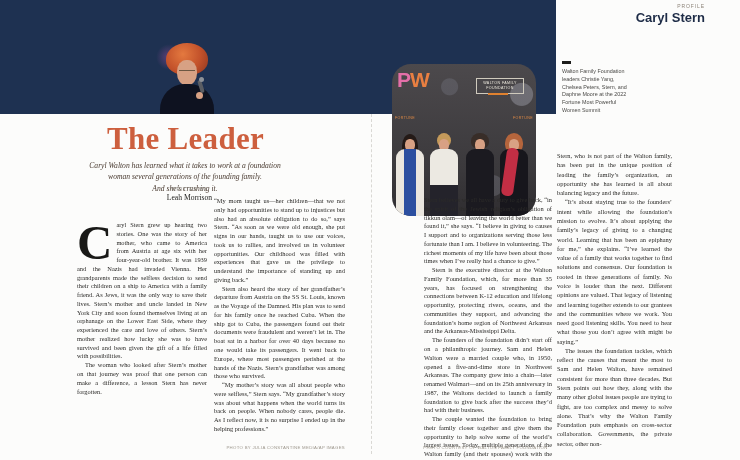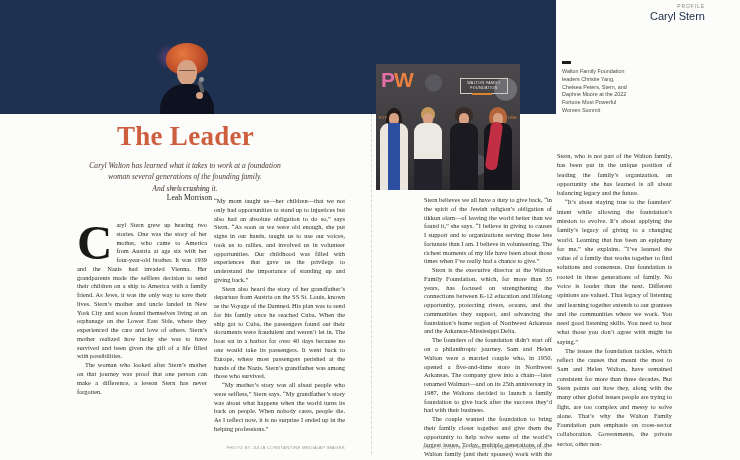--- a/index.html
+++ b/index.html
@@ -4,62 +4,62 @@
 <style>
   html,body{margin:0;padding:0;background:#e9e9e7;}
   #canvas{position:relative;width:740px;height:460px;background:#fcfcfb;overflow:hidden;
           font-family:"Liberation Serif",serif;}
   
   .navy-band{position:absolute;left:0;top:0;width:556px;height:114px;background:#1e3151;}
   .gutter{position:absolute;left:371px;top:114px;height:340px;width:0;border-left:1px dashed #d9d8d4;}
   
   .masthead{position:absolute;right:35px;top:3px;text-align:right;font-family:"Liberation Sans",sans-serif;}
   .kicker{font-size:5px;letter-spacing:.9px;color:#8d8479;}
-  .mast-name{font-size:11px;font-weight:normal;color:#1d2b46;margin-top:1px;}
+  .mast-name{font-size:13px;font-weight:bold;color:#1d2b46;margin-top:1px;}
   
   .spk{position:absolute;left:150px;top:40px;width:74px;height:74px;}
   .spk-glow{position:absolute;left:6px;top:4px;width:26px;height:26px;border-radius:50%;
             background:radial-gradient(circle,rgba(160,80,160,.5),transparent 70%);}
   .spk-hair{position:absolute;left:16px;top:3px;width:42px;height:32px;border-radius:52% 52% 46% 46%;
             background:radial-gradient(circle at 40% 35%,#e4793f 0%,#c2512a 55%,#8a3520 100%);}
   .spk-face{position:absolute;left:27px;top:20px;width:20px;height:25px;border-radius:46%;
             background:#d7a184;}
   .spk-glasses{position:absolute;left:29px;top:30px;width:16px;height:4px;border-top:1px solid #6d5742;}
   .spk-body{position:absolute;left:10px;top:44px;width:54px;height:30px;background:#0e1220;
             border-radius:45% 45% 0 0/85% 85% 0 0;}
   .spk-hand{position:absolute;left:46px;top:52px;width:7px;height:7px;border-radius:50%;background:#d7a184;}
   .spk-mic{position:absolute;left:49px;top:40px;width:4px;height:13px;background:#5a5d63;
            border-radius:2px;transform:rotate(-18deg);}
   .spk-mic-top{position:absolute;left:49px;top:37px;width:5px;height:5px;border-radius:50%;background:#8e9298;}
   
   .title{position:absolute;left:0;top:121px;width:371px;text-align:center;color:#cd5f3e;
-         font-size:27px;font-weight:bold;letter-spacing:.3px;}
+         font-size:31px;font-weight:bold;letter-spacing:.3px;}
   .subtitle{position:absolute;left:35px;top:160px;width:300px;text-align:center;font-style:italic;
             font-size:7.6px;line-height:1.5;color:#48392f;}
   .byline{position:absolute;left:4px;top:187px;width:371px;text-align:center;}
   .byline-label{font-family:"Liberation Sans",sans-serif;font-size:4.8px;letter-spacing:.7px;color:#837e76;}
   .byline-name{font-size:7.6px;color:#20201e;margin-top:1px;}
   
   .col{position:absolute;font-size:6.4px;line-height:1.37;text-align:justify;color:#2c2b29;}
   .col p{margin:0;}
   .col p + p{text-indent:8px;}
   #lcol1{left:77px;top:221px;width:130px;}
   #lcol2{left:214px;top:197px;width:131px;}
   #rcol1{left:424px;top:196px;width:128px;}
   #rcol2{left:557px;top:151px;width:115px;line-height:1.45;}
   .dropcap{float:left;font-size:49px;line-height:.82;font-weight:bold;color:#191917;
            padding:2px 4px 0 0;}
   
-  .group-photo{position:absolute;left:376px;top:64px;width:144px;height:126px;overflow:hidden;
+  .group-photo{position:absolute;left:392px;top:64px;width:144px;height:152px;overflow:hidden;
       background:
         radial-gradient(circle at 12% 78%,rgba(190,100,70,.45) 0 9px,transparent 10px),
         radial-gradient(circle at 90% 20%,rgba(150,150,160,.5) 0 11px,transparent 12px),
         radial-gradient(circle at 70% 80%,rgba(120,120,130,.4) 0 10px,transparent 11px),
         radial-gradient(circle at 40% 15%,rgba(110,110,120,.45) 0 8px,transparent 9px),
-        linear-gradient(180deg,#4c494c 0%,#3b393c 70%,#2f2d30 100%);}
+        linear-gradient(180deg,#4c494c 0%,#3b393c 70%,#2f2d30 100%); border-radius: 19px;}
   .pw-logo{position:absolute;left:5px;top:5px;font-family:"Liberation Sans",sans-serif;
            font-weight:bold;font-size:21px;letter-spacing:-1px;line-height:1;}
   .pw-p{color:#e46fa8;}
   .pw-w{color:#e97f41;}
   .brandbox{position:absolute;left:84px;top:14px;width:44px;border:1px solid #cfcabd;
             color:#ece8dd;font-family:"Liberation Sans",sans-serif;font-size:3.6px;
             letter-spacing:.4px;text-align:center;padding:2px 1px;line-height:1.4;}
   .brand-underline{position:absolute;left:96px;top:29px;width:20px;height:2px;background:#e0812f;}
   .fortune-tag{position:absolute;font-family:"Liberation Sans",sans-serif;font-size:3.6px;
                letter-spacing:.4px;color:#e08a45;top:52px;}

